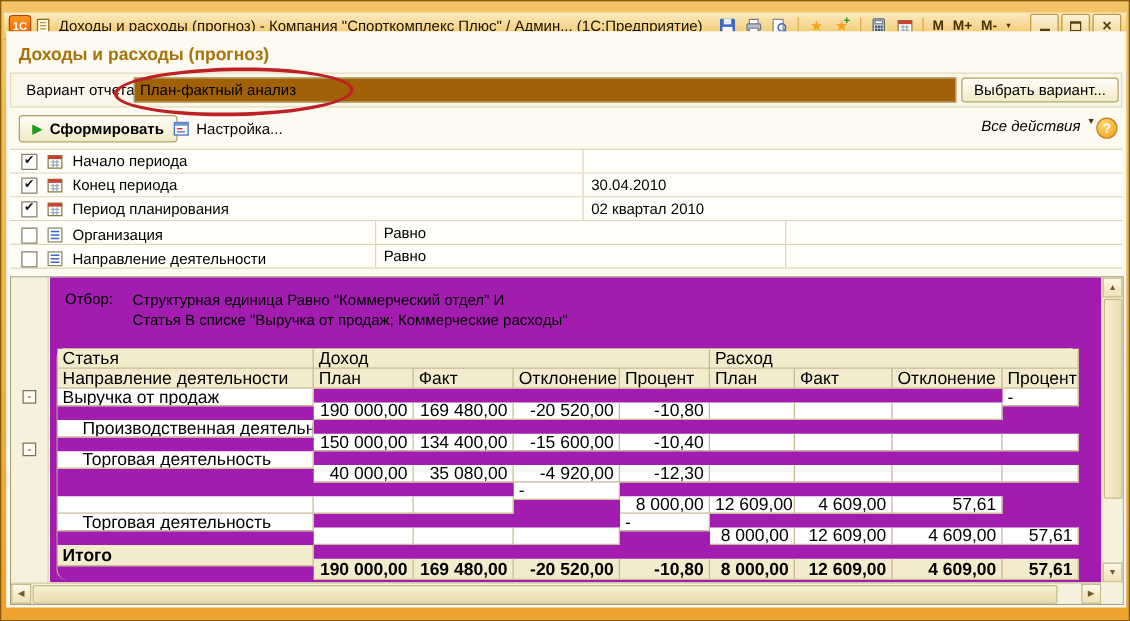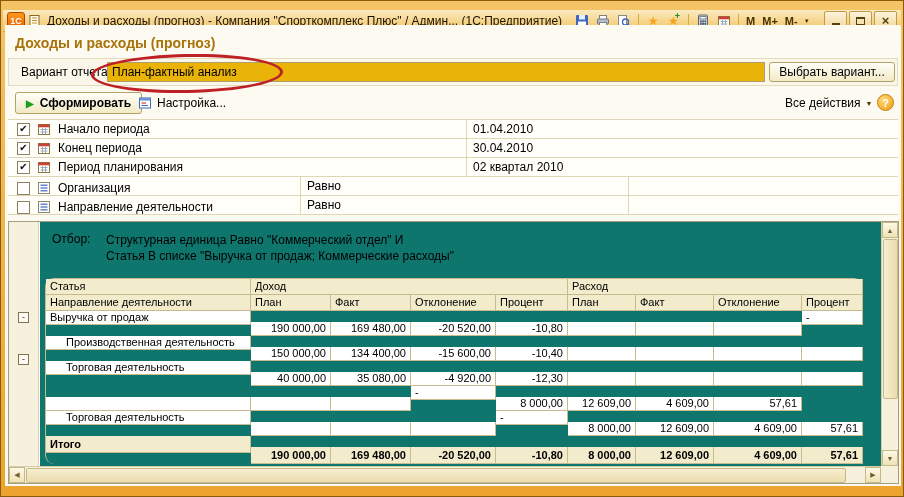--- a/index.html
+++ b/index.html
@@ -19,51 +19,51 @@
   .tb-spacer{flex:1;}
   .win-buttons{display:flex;gap:2px;margin-left:8px;flex:none;}
   .win-btn{width:21px;height:17px;background:linear-gradient(#FDF4DC,#F1D595);border:1px solid #C09A45;border-radius:2px;display:flex;align-items:center;justify-content:center;color:#55400F;}
   .g-min{width:8px;height:7px;border-bottom:2px solid #55400F;}
   .g-max{width:9px;height:8px;border:1px solid #55400F;border-top:2px solid #55400F;box-sizing:border-box;}
   .g-close{font-size:13px;font-weight:bold;line-height:13px;}
   .body{position:absolute;left:4px;top:24px;width:896px;height:461px;background:#FCFAF1;overflow:hidden;}
   .page-title{position:absolute;left:10px;top:10px;font-size:14px;font-weight:bold;color:#A8730A;}
   .variant-panel{position:absolute;left:3px;top:33px;width:890px;height:28px;background:#FAF6E9;border:1px solid #E4DBBC;box-sizing:border-box;}
   .variant-label{position:absolute;left:12px;top:6px;font-size:12px;color:#000;}
-  .variant-input{position:absolute;left:98px;top:3px;width:658px;height:20px;border:1px solid #AEA06E;background:#eab308;font-family:"Liberation Sans",sans-serif;font-size:12px;padding:4px 4px;box-sizing:border-box;}
+  .variant-input{position:absolute;left:98px;top:3px;width:658px;height:20px;border:1px solid #AEA06E;background:#a16207;font-family:"Liberation Sans",sans-serif;font-size:12px;padding:4px 4px;box-sizing:border-box;}
   .variant-choose{position:absolute;left:760px;top:3px;width:126px;height:20px;}
   .btn{background:linear-gradient(#FFFEF8,#F2E9C6);border:1px solid #B3A265;border-radius:3px;font-family:"Liberation Sans",sans-serif;font-size:12px;color:#000;display:flex;align-items:center;justify-content:center;cursor:default;box-sizing:border-box;}
   .red-oval{position:absolute;left:86px;top:29px;width:186px;height:33px;border:3px solid #BE2125;border-radius:50%;transform:rotate(-1deg);z-index:6;pointer-events:none;}
   .toolbar{position:absolute;left:3px;top:66px;width:890px;height:24px;}
   .btn-generate{position:absolute;left:7px;top:1px;height:22px;padding:0 10px;font-weight:bold;gap:6px;}
   .play-g{color:#1E9C1E;font-size:10px;}
   .btn-settings{position:absolute;left:130px;top:1px;height:22px;display:flex;align-items:center;gap:5px;font-size:12px;color:#000;text-align:right;}
-  .btn-actions{position:absolute;left:777px;top:3px;height:18px;display:flex;align-items:center;gap:5px;font-size:12px;color:#000;}
+  .btn-actions{position:absolute;left:777px;top:3px;height:18px;display:flex;gap:5px;font-size:12px;color:#000;font-style:italic;}
   .btn-actions .caret-g{font-size:7px;}
   .btn-help{position:absolute;left:869px;top:3px;width:17px;height:17px;border-radius:50%;background:radial-gradient(circle at 35% 30%,#FFD772,#F29E16);border:1px solid #C07F12;color:#fff;font-weight:bold;font-size:11px;display:flex;align-items:center;justify-content:center;box-sizing:border-box;}
   .params{position:absolute;left:3px;top:94px;width:890px;border-top:1px solid #DFD6B6;}
   .prow{display:flex;align-items:center;height:18px;border-bottom:1px solid #DFD6B6;background:#FFFEF9;}
   .pcell-main{display:flex;align-items:center;height:100%;box-sizing:border-box;border-right:1px solid #DFD6B6;padding-left:9px;gap:7px;}
   .type-a .pcell-main{width:459px;}
   .type-b .pcell-main{width:293px;align-items:flex-end;}
   .pcell-comp{width:328px;height:100%;display:flex;align-items:center;border-right:1px solid #DFD6B6;padding-left:6px;box-sizing:border-box;font-size:12px;}
   .pcell-value{flex:1;padding-left:6px;font-size:12px;}
   .pcell-rest{flex:1;height:100%;}
   .cb{width:13px;height:13px;background:#fff;border:1px solid #898066;display:flex;align-items:center;justify-content:center;box-sizing:border-box;flex:none;}
   .chk{font-size:10px;line-height:10px;color:#111;}
   .plabel{font-size:12px;color:#000;white-space:nowrap;}
   .picon{display:flex;flex:none;}
   .report{position:absolute;left:3px;top:196px;width:891px;height:263px;border:1px solid #A59C82;background:#fff;box-sizing:border-box;}
   .group-margin{position:absolute;left:0;top:0;bottom:17px;width:30px;background:#F6F1DD;border-right:1px solid #DAD1AE;box-sizing:border-box;}
   .grp-btn{position:absolute;left:9px;width:11px;height:11px;background:#FDFBF2;border:1px solid #7E7452;font-size:9px;line-height:9px;text-align:center;color:#333;box-sizing:border-box;}
   .gb1{top:90px;} .gb2{top:132px;}
-  .report-content{position:absolute;left:31px;top:0;right:17px;bottom:17px;overflow:hidden;background:#0f766e;}
+  .report-content{position:absolute;left:31px;top:0;right:17px;bottom:17px;overflow:hidden;background:#a21caf;}
   .filter-label{position:absolute;left:12px;top:10px;font-size:12px;color:#000;}
   .filter-lines{position:absolute;left:66px;top:10px;font-size:12px;line-height:16px;color:#000;}
-  .rtable{position:absolute;left:5px;top:56px;border-left:1px solid #C6BA8E;border-top:1px solid #C6BA8E;font-size:11px;color:#000;border-radius:9px;}
+  .rtable{position:absolute;left:5px;top:56px;border-left:1px solid #C6BA8E;border-top:1px solid #C6BA8E;font-size:14px;color:#000;border-radius:9px;}
   .trow{display:grid;grid-template-columns:205px 80px 80px 85px 72px 68px 78px 88px 61px;}
   .trow.h1{grid-template-columns:205px 317px 295px;}
   .tc{border-right:1px solid #C6BA8E;border-bottom:1px solid #C6BA8E;height:14px;line-height:13px;padding:0 4px;white-space:nowrap;overflow:hidden;background:#fff;box-sizing:border-box;}
   .h1 .tc,.h2 .tc{background:#F2EBCC;height:16px;line-height:15px;}
   .num{text-align:right;margin-top:11px;}
   .dl{text-align:left;}
   .lvl1{padding-left:20px;}
   .total .tc{background:#F2EBCC;font-weight:bold;height:17px;line-height:16px;}
   .vscroll{position:absolute;right:0;top:0;width:17px;bottom:17px;background:#F6F1DC;border-left:1px solid #D5CCA8;box-sizing:border-box;}
   .hscroll{position:absolute;left:0;bottom:0;height:17px;right:17px;background:#F6F1DC;border-top:1px solid #D5CCA8;box-sizing:border-box;}
@@ -211,21 +211,20 @@
                 <rect x="1.5" y="2.5" width="11" height="10" fill="#fff" stroke="#8A7A40"></rect>
                 <rect x="1.5" y="2.5" width="11" height="2.8" fill="#C94135"></rect>
                 <line x1="3.5" y1="7.5" x2="10.5" y2="7.5" stroke="#99AABB"></line>
                 <line x1="3.5" y1="10" x2="10.5" y2="10" stroke="#99AABB"></line>
                 <line x1="5.5" y1="6" x2="5.5" y2="12" stroke="#99AABB"></line>
                 <line x1="8.5" y1="6" x2="8.5" y2="12" stroke="#99AABB"></line>
               </svg>
             </span>
           <span class="plabel">Начало периода</span>
         </div>
-        <div class="pcell-value">01.04.2010</div>
       </div>
       <div class="prow type-a">
         <div class="pcell-main">
           <span class="cb">
               <span class="chk">✔</span>
             </span>
           <span class="picon">
               <svg width="14" height="14">
                 <rect x="1.5" y="2.5" width="11" height="10" fill="#fff" stroke="#8A7A40"></rect>
                 <rect x="1.5" y="2.5" width="11" height="2.8" fill="#C94135"></rect>

